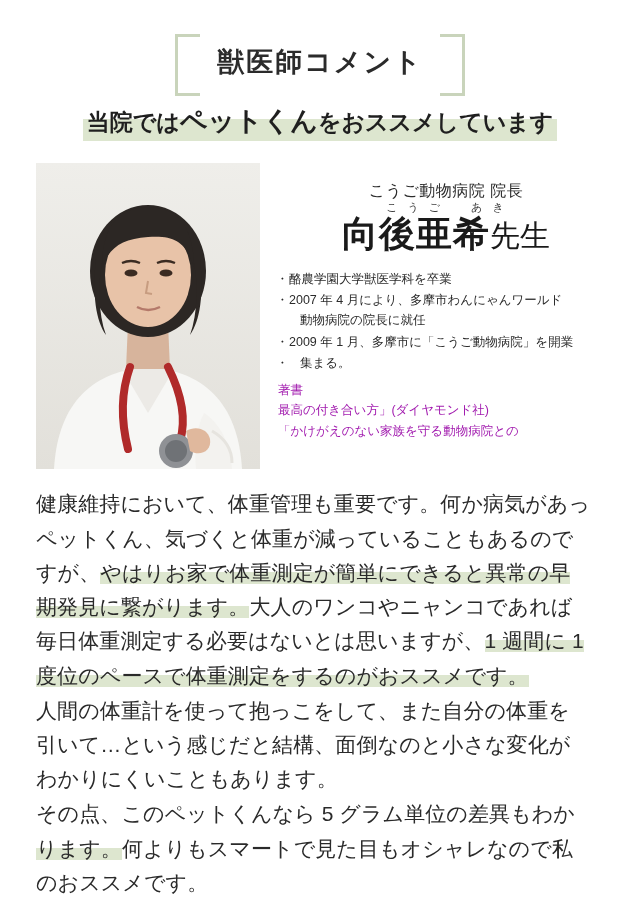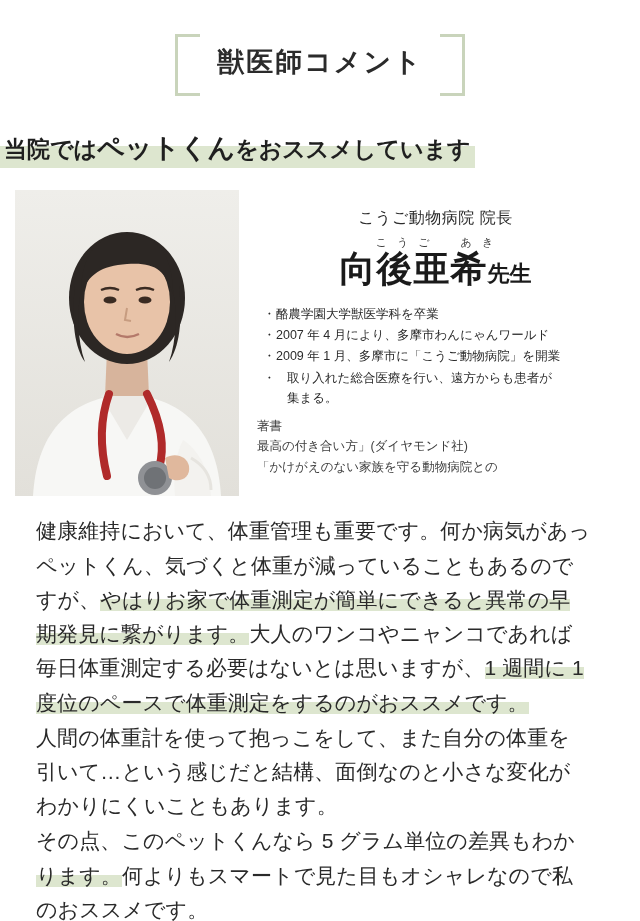--- a/index.html
+++ b/index.html
@@ -46,40 +46,41 @@
   .bracket-title .br.left {
     left: 6px;
     border-left: 3px solid #c9d4bb;
   }
   .bracket-title .br.right {
     right: 6px;
     border-right: 3px solid #c9d4bb;
   }
 
   .subtitle-wrap {
-    margin-top: 40px;
+    text-align: center;
+    margin-top: 13px;
   }
   .subtitle {
     display: inline-block;
     font-size: 23px;
     font-weight: bold;
     letter-spacing: 0px;
     color: #1f1f1f;
     background: linear-gradient(to top, #dde6cf 0 58%, rgba(255,255,255,0) 58% 100%);
     padding: 0 4px 2px 4px;
     line-height: 1.35;
   }
   .subtitle .big {
     font-size: 27px;
   }
 
   
   .profile {
     margin-top: 22px;
-    padding: 0 26px 0 15px;
+    padding: 0 26px 0 36px;
     display: flex;
     align-items: flex-start;
   }
   .photo {
     width: 224px;
     height: 306px;
     flex: 0 0 224px;
     position: relative;
     overflow: hidden;
     background: #e8e7e2;
@@ -92,40 +93,40 @@
     padding-top: 18px;
   }
   .clinic-line {
     font-size: 16px;
     text-align: center;
     color: #2b2b2b;
     letter-spacing: 0.5px;
   }
   .name-row {
     text-align: center;
-    margin-top: 8px;
+    margin-top: 0;
     position: relative;
   }
   .furigana {
     font-size: 11px;
     letter-spacing: 10px;
     color: #3a3a3a;
     margin-left: 8px;
     line-height: 1;
   }
   .doctor-name {
     font-size: 36px;
     font-weight: bold;
     letter-spacing: 1px;
     color: #1a1a1a;
     line-height: 1.15;
   }
   .doctor-name .suffix {
-    font-size: 22px;
-    font-weight: bold;
+    font-size: 30px;
+    font-weight: normal;
     letter-spacing: 0;
   }
 
   .bio {
     margin-top: 14px;
     font-size: 12.5px;
     line-height: 1.62;
     color: #2b2b2b;
   }
   .bio li {
@@ -133,27 +134,27 @@
     position: relative;
     padding-left: 11px;
     margin-bottom: 1px;
   }
   .bio li:before {
     content: "・";
     position: absolute;
     left: -2px;
     top: 0;
   }
-  .bio ul { margin: 8px; padding: 0; }
+  .bio ul { margin: 0; padding: 0; }
   .bio .indent { padding-left: 11px; display: block; }
   .books {
     margin-top: 7px;
     font-size: 12.5px;
     line-height: 1.62;
-    color: #404040;
+    color: #a21caf;
   }
 
   
   .body-copy {
     margin-top: 18px;
     padding: 0 34px 0 36px;
     font-size: 21px;
     line-height: 1.63;
     color: #2a2a2a;
     letter-spacing: 0.1px;
@@ -238,24 +239,24 @@
         <div class="doctor-name">
           <span>向後亜希</span><span class="suffix">先生</span>
         </div>
       </div>
 
       <div class="bio">
         <ul>
           <li><span>酪農学園大学獣医学科を卒業</span></li>
           <li>
             <span>2007 年 4 月により、多摩市わんにゃんワールド</span>
+            <span class="indent">動物病院の院長に就任</span>
           </li>
           <li><span>2009 年 1 月、多摩市に「こうご動物病院」を開業</span></li>
           <li>
-            <span class="indent">取り入れた総合医療を行い、遠方からも患者が</span>
             <span class="indent">集まる。</span>
           </li>
         </ul>
         <div class="books">
           <div>著書</div>
           <div>最高の付き合い方」(ダイヤモンド社)</div>
           <div>「かけがえのない家族を守る動物病院との</div>
         </div>
       </div>
     </div>

